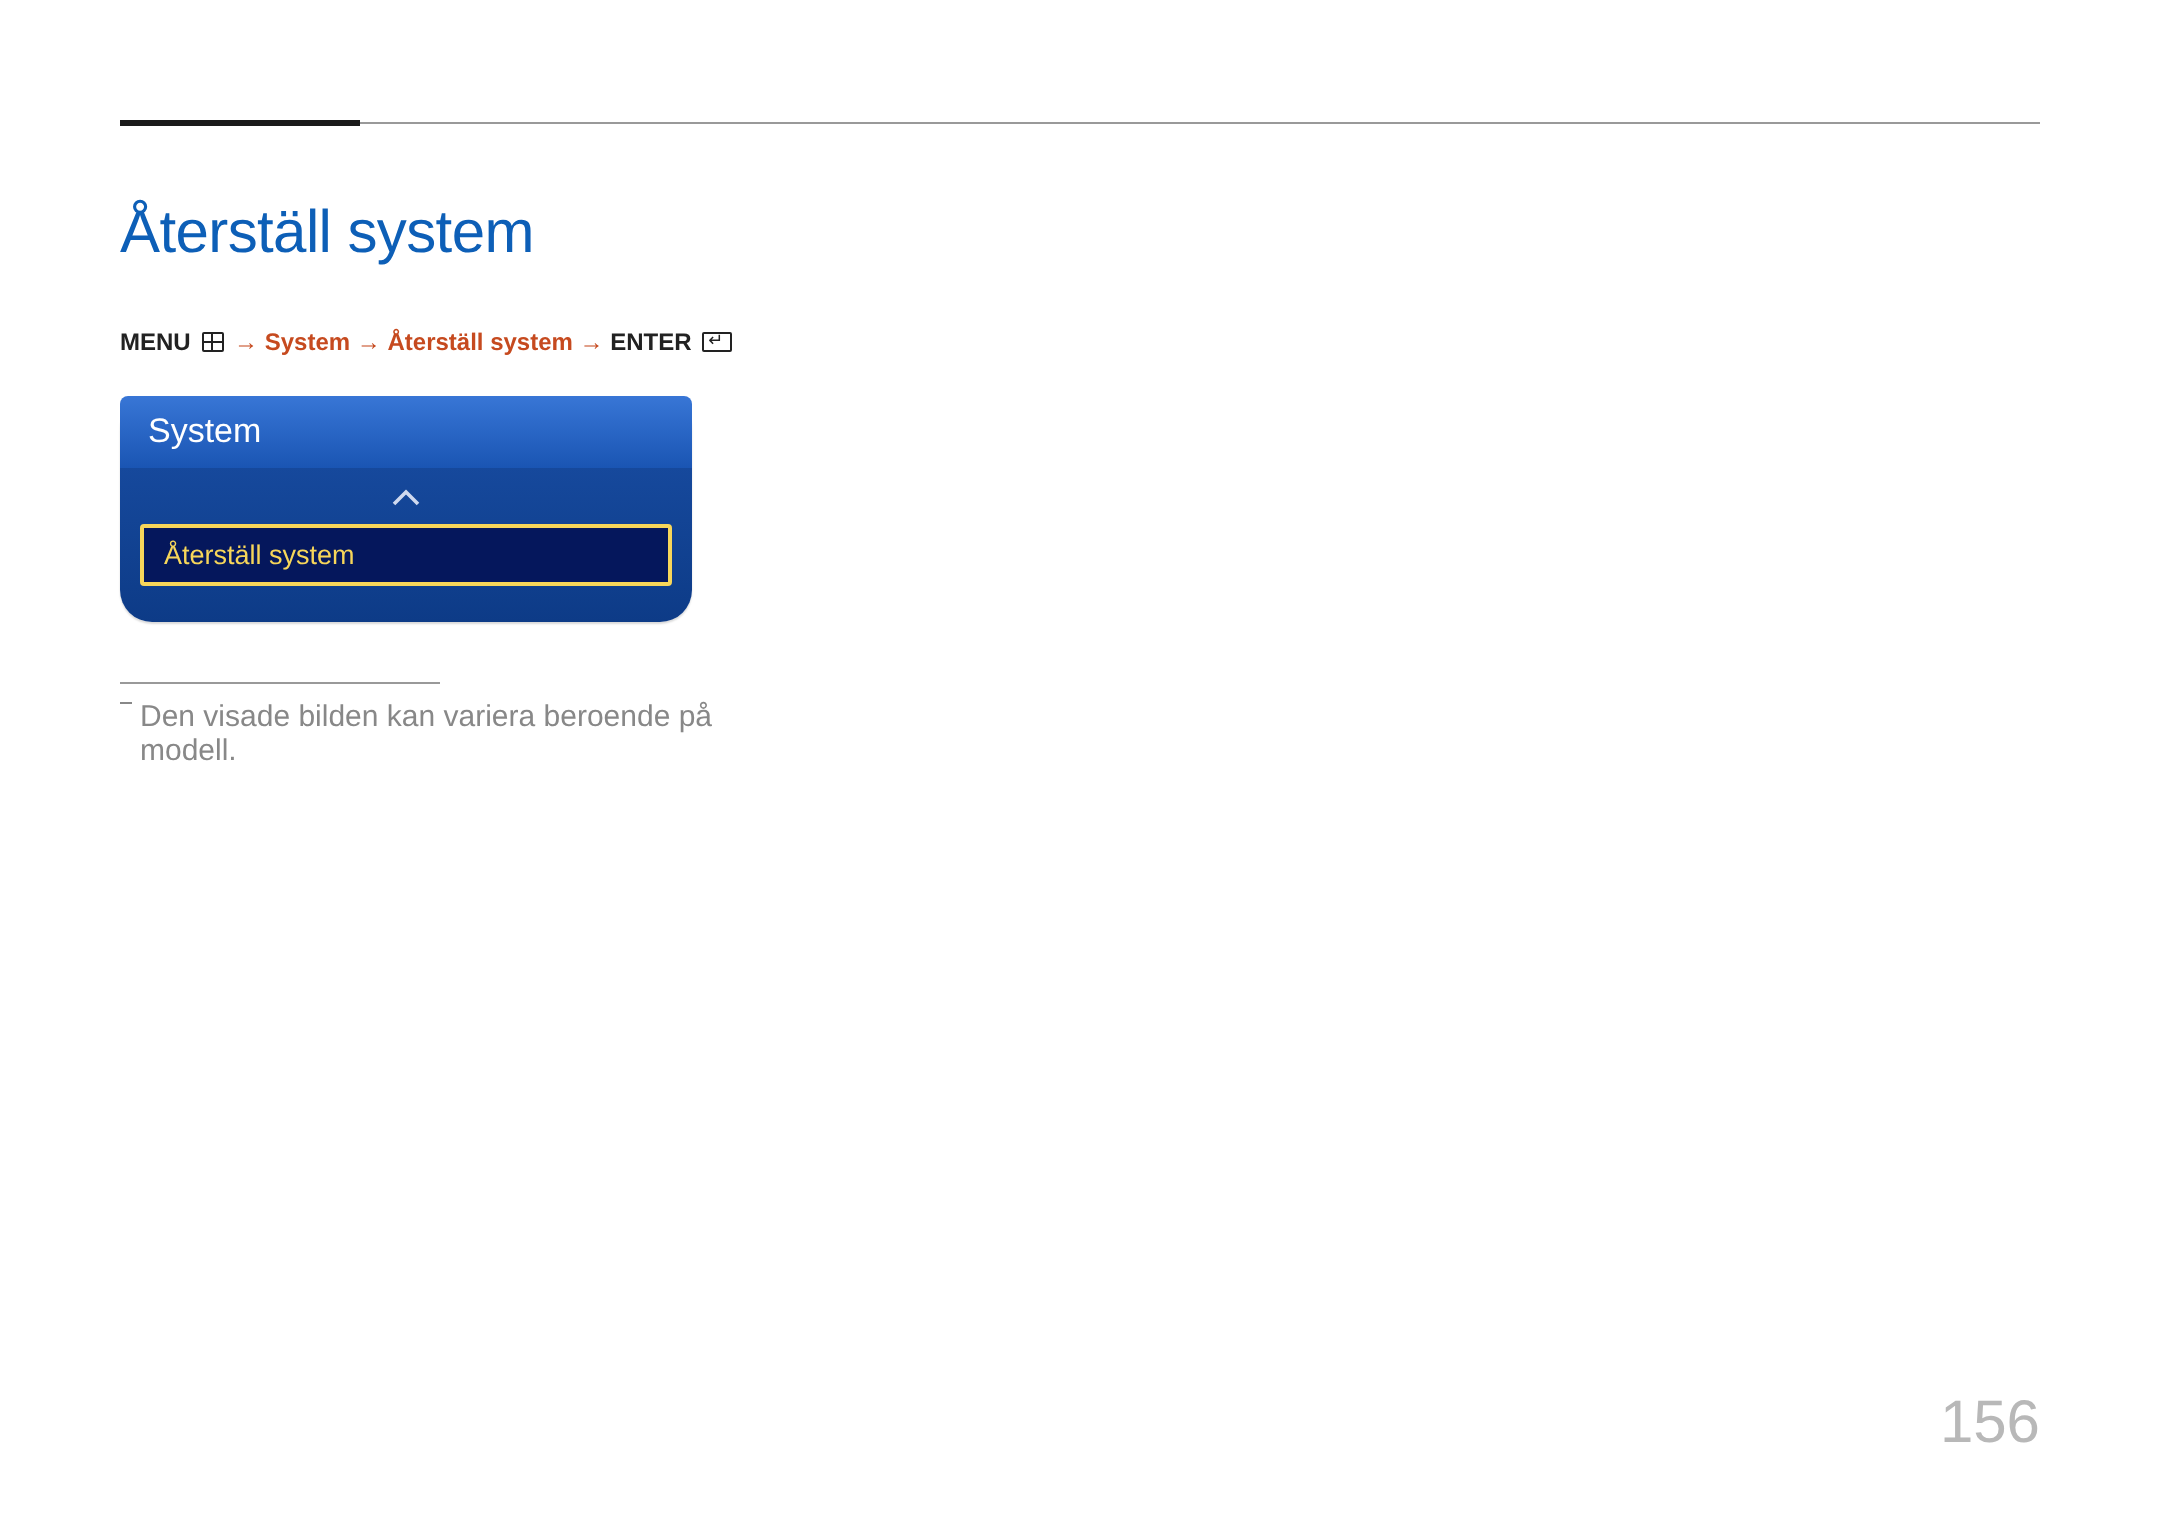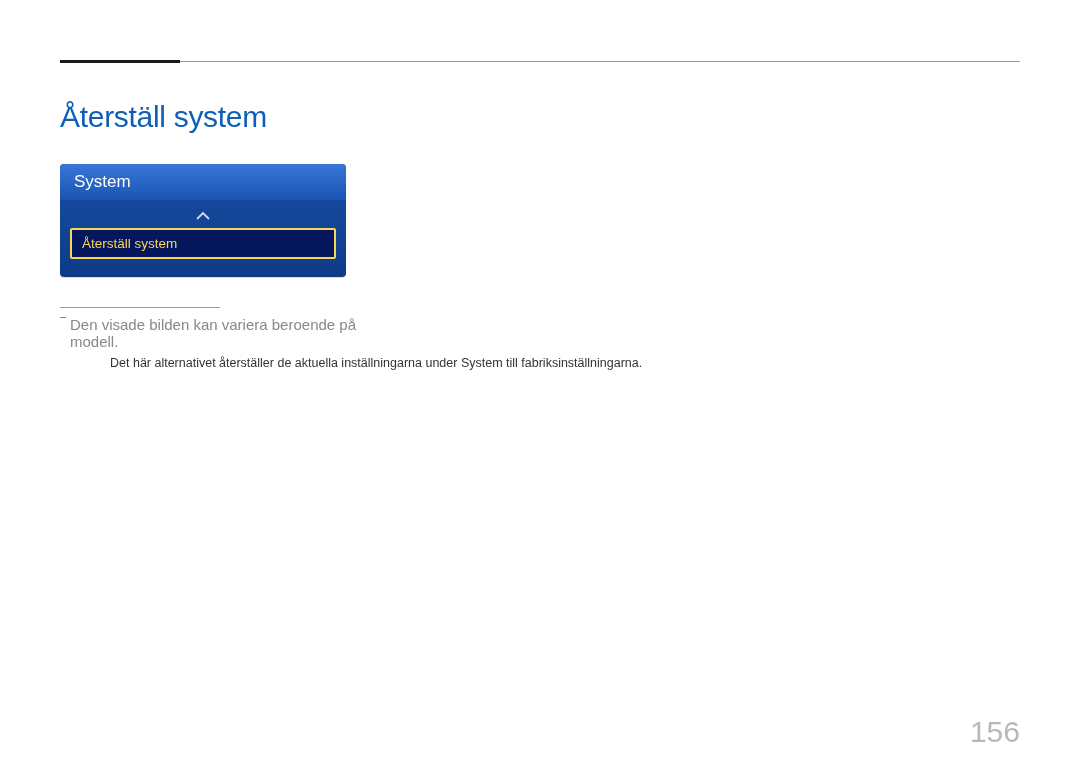--- a/index.html
+++ b/index.html
@@ -117,21 +117,21 @@
     font-size: 9px;
     line-height: 8px;
     left: 2px;
     top: -1px;
     color: #222;
     font-weight: 400;
   }
   .menu-panel {
     width: 286px;
     background: linear-gradient(to bottom, #1a4fa6 0%, #0d3b87 100%);
-    border-radius: 4px;
+    border-radius: 16px;
     padding-bottom: 18px;
     box-shadow: 0 1px 1px rgba(0,0,0,0.15);
   }
   .menu-header {
     background: linear-gradient(to bottom, #3876d6 0%, #1a55b3 100%);
     padding: 8px 14px 8px 14px;
     border-radius: 4px 4px 0 0;
     color: #fff;
     font-size: 17px;
     font-weight: 400;
@@ -175,52 +175,58 @@
     width: 6px;
     height: 1px;
     background: #888;
   }
   .description {
     font-size: 12.5px;
     color: #333;
   }
   .page-number {
     position: absolute;
-    bottom: 14px;
+    bottom: 34px;
     right: 60px;
     font-size: 30px;
     color: #b8b8b8;
     font-weight: 300;
   }
 </style>
 </head>
 <body>
 
 <div class="page">
   <div class="top-bar"></div>
   <div class="top-rule"></div>
 
   <div class="content">
     <div class="left-col">
       <h1 class="page-title">Återställ system</h1>
 
+      <div class="breadcrumb">
+        <span>MENU</span>
+        <span class="icon-box icon-grid"></span>
+        <span class="bc-arrow">→</span>
+        <span class="bc-part2">System → Återställ system</span>
+        <span class="bc-arrow">→</span>
+        <span>ENTER</span>
+        <span class="icon-enter"></span>
+      </div>
 
       <div class="menu-panel">
         <div class="menu-header">System</div>
         <div class="menu-arrow-up">
           <svg viewBox="0 0 14 9">
             <path d="M1 8 L7 2 L13 8" stroke="#cfd9ef" stroke-width="1.8" fill="none"></path>
           </svg>
         </div>
         <div class="menu-item">Återställ system</div>
       </div>
 
       <div class="footnote-rule"></div>
       <div class="footnote">Den visade bilden kan variera beroende på modell.</div>
     </div>
 
-    <div class="right-col">
-      <p class="description">Det här alternativet återställer de aktuella inställningarna under System till fabriksinställningarna.</p>
-    </div>
   </div>
 
   <div class="page-number">156</div>
 </div>
 
 </body></html>

